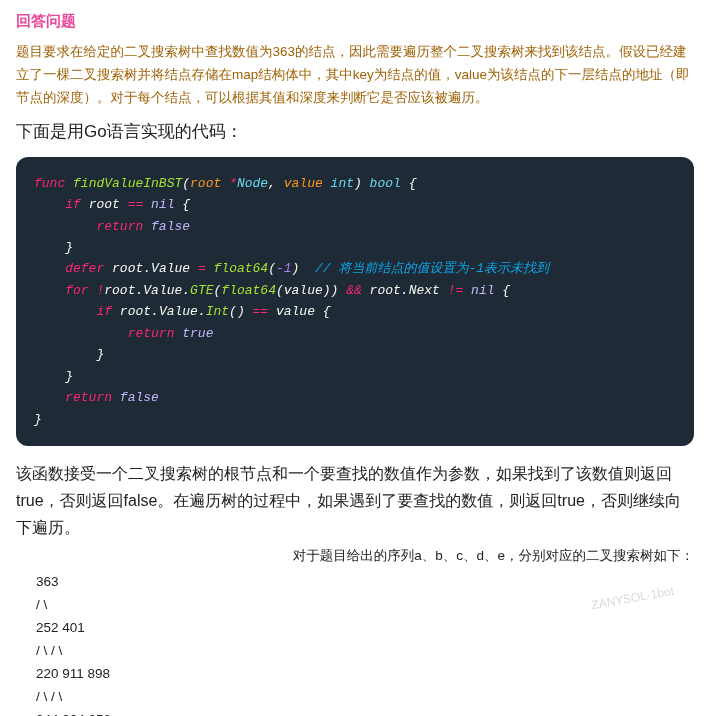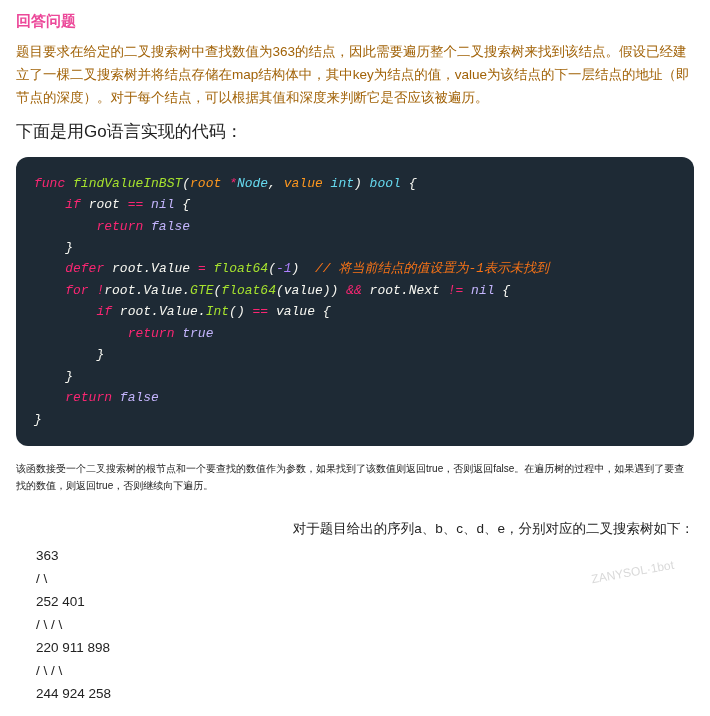--- a/index.html
+++ b/index.html
@@ -49,33 +49,33 @@
       overflow-x: auto;
       font-style: italic;
     }
     .code-line {
       white-space: pre;
     }
     .kw { color: #f92672; } 
     .kw2 { color: #c4b5fd; } 
     .fn { color: #a6e22e; } 
     .type { color: #66d9ef; } 
-    .comment { color: #f97316; margin-top: 37px; } 
+    .comment { color: #0ea5e9; margin-top: 37px; } 
     .var { color: #f8f8f2; }
     .op { color: #f92672; }
     .num { color: #ae81ff; }
     .param { color: #fd971f; }
     .punct { color: #f8f8f2; }
     .method { color: #a6e22e; }
 
     .after-code {
-      font-size: 10px;
+      font-size: 16px;
       line-height: 1.7;
       color: #222;
-      margin-bottom: 24px;
+      margin-bottom: 3px;
     }
     .tree-section {
       font-size: 13.5px;
       line-height: 1.7;
       color: #222;
       margin-bottom: 4px;
       text-align: right;
     }
     .tree-display {
       font-family: Liberation Sans, sans-serif;

